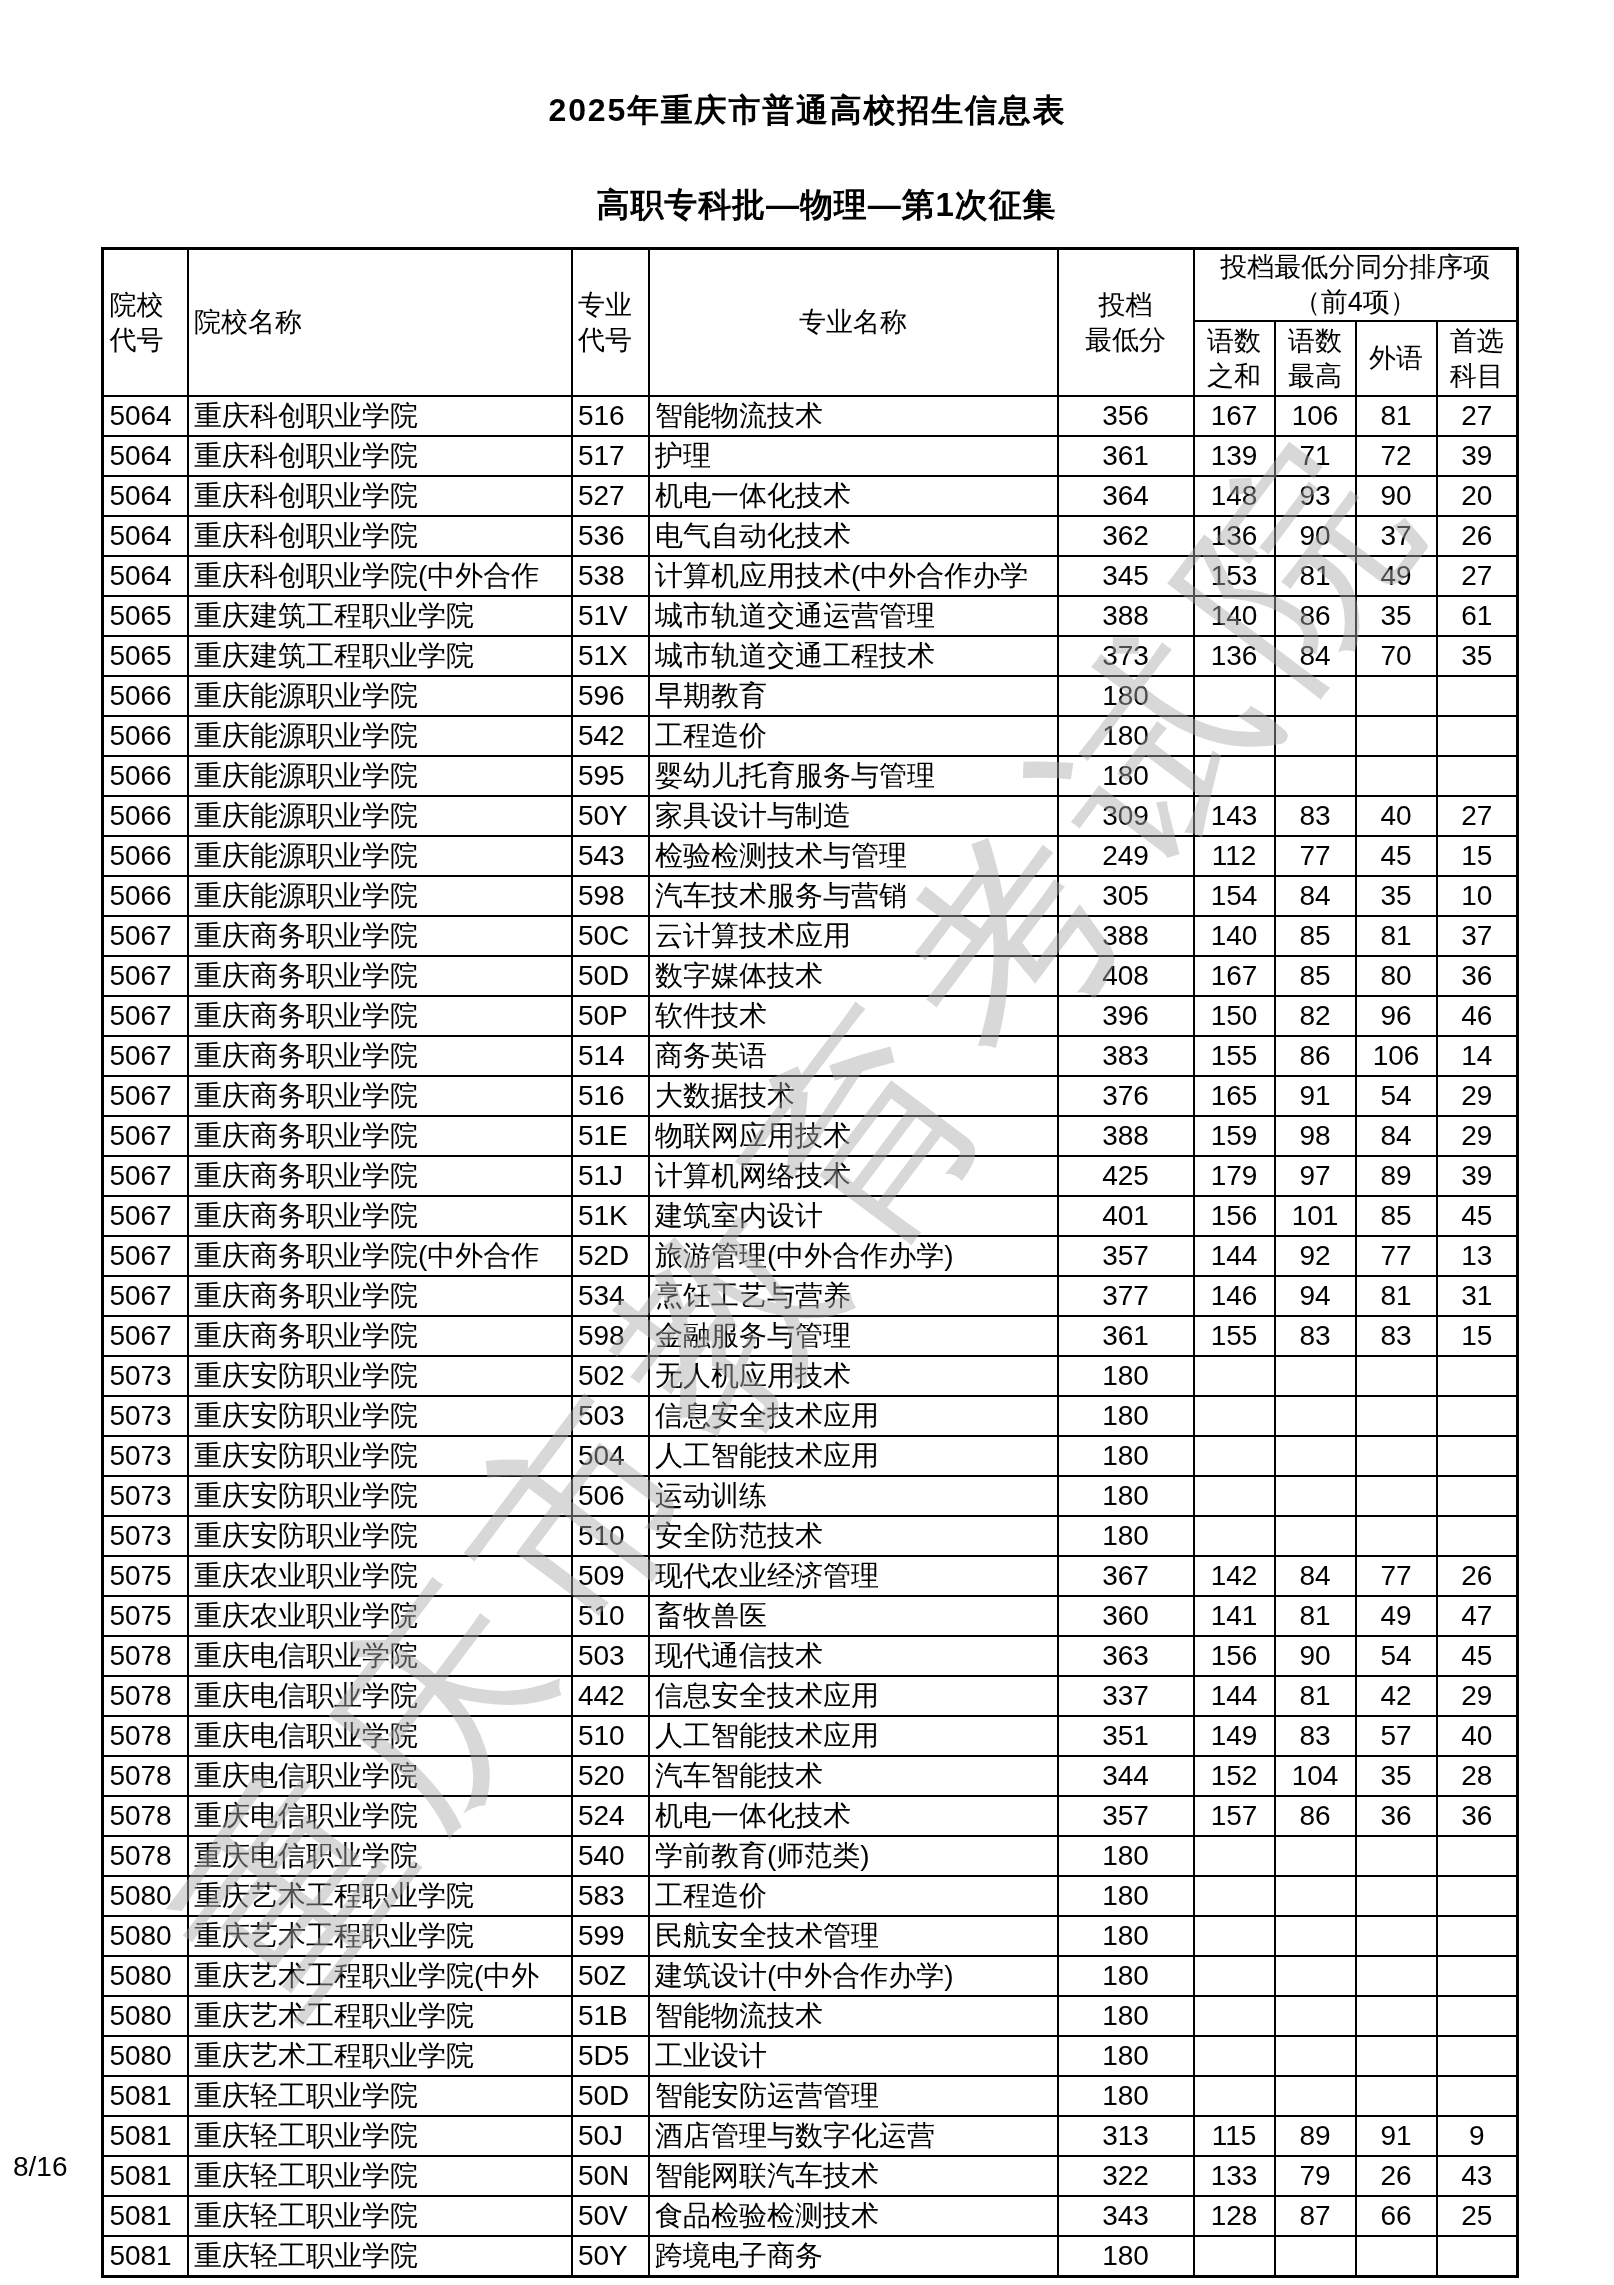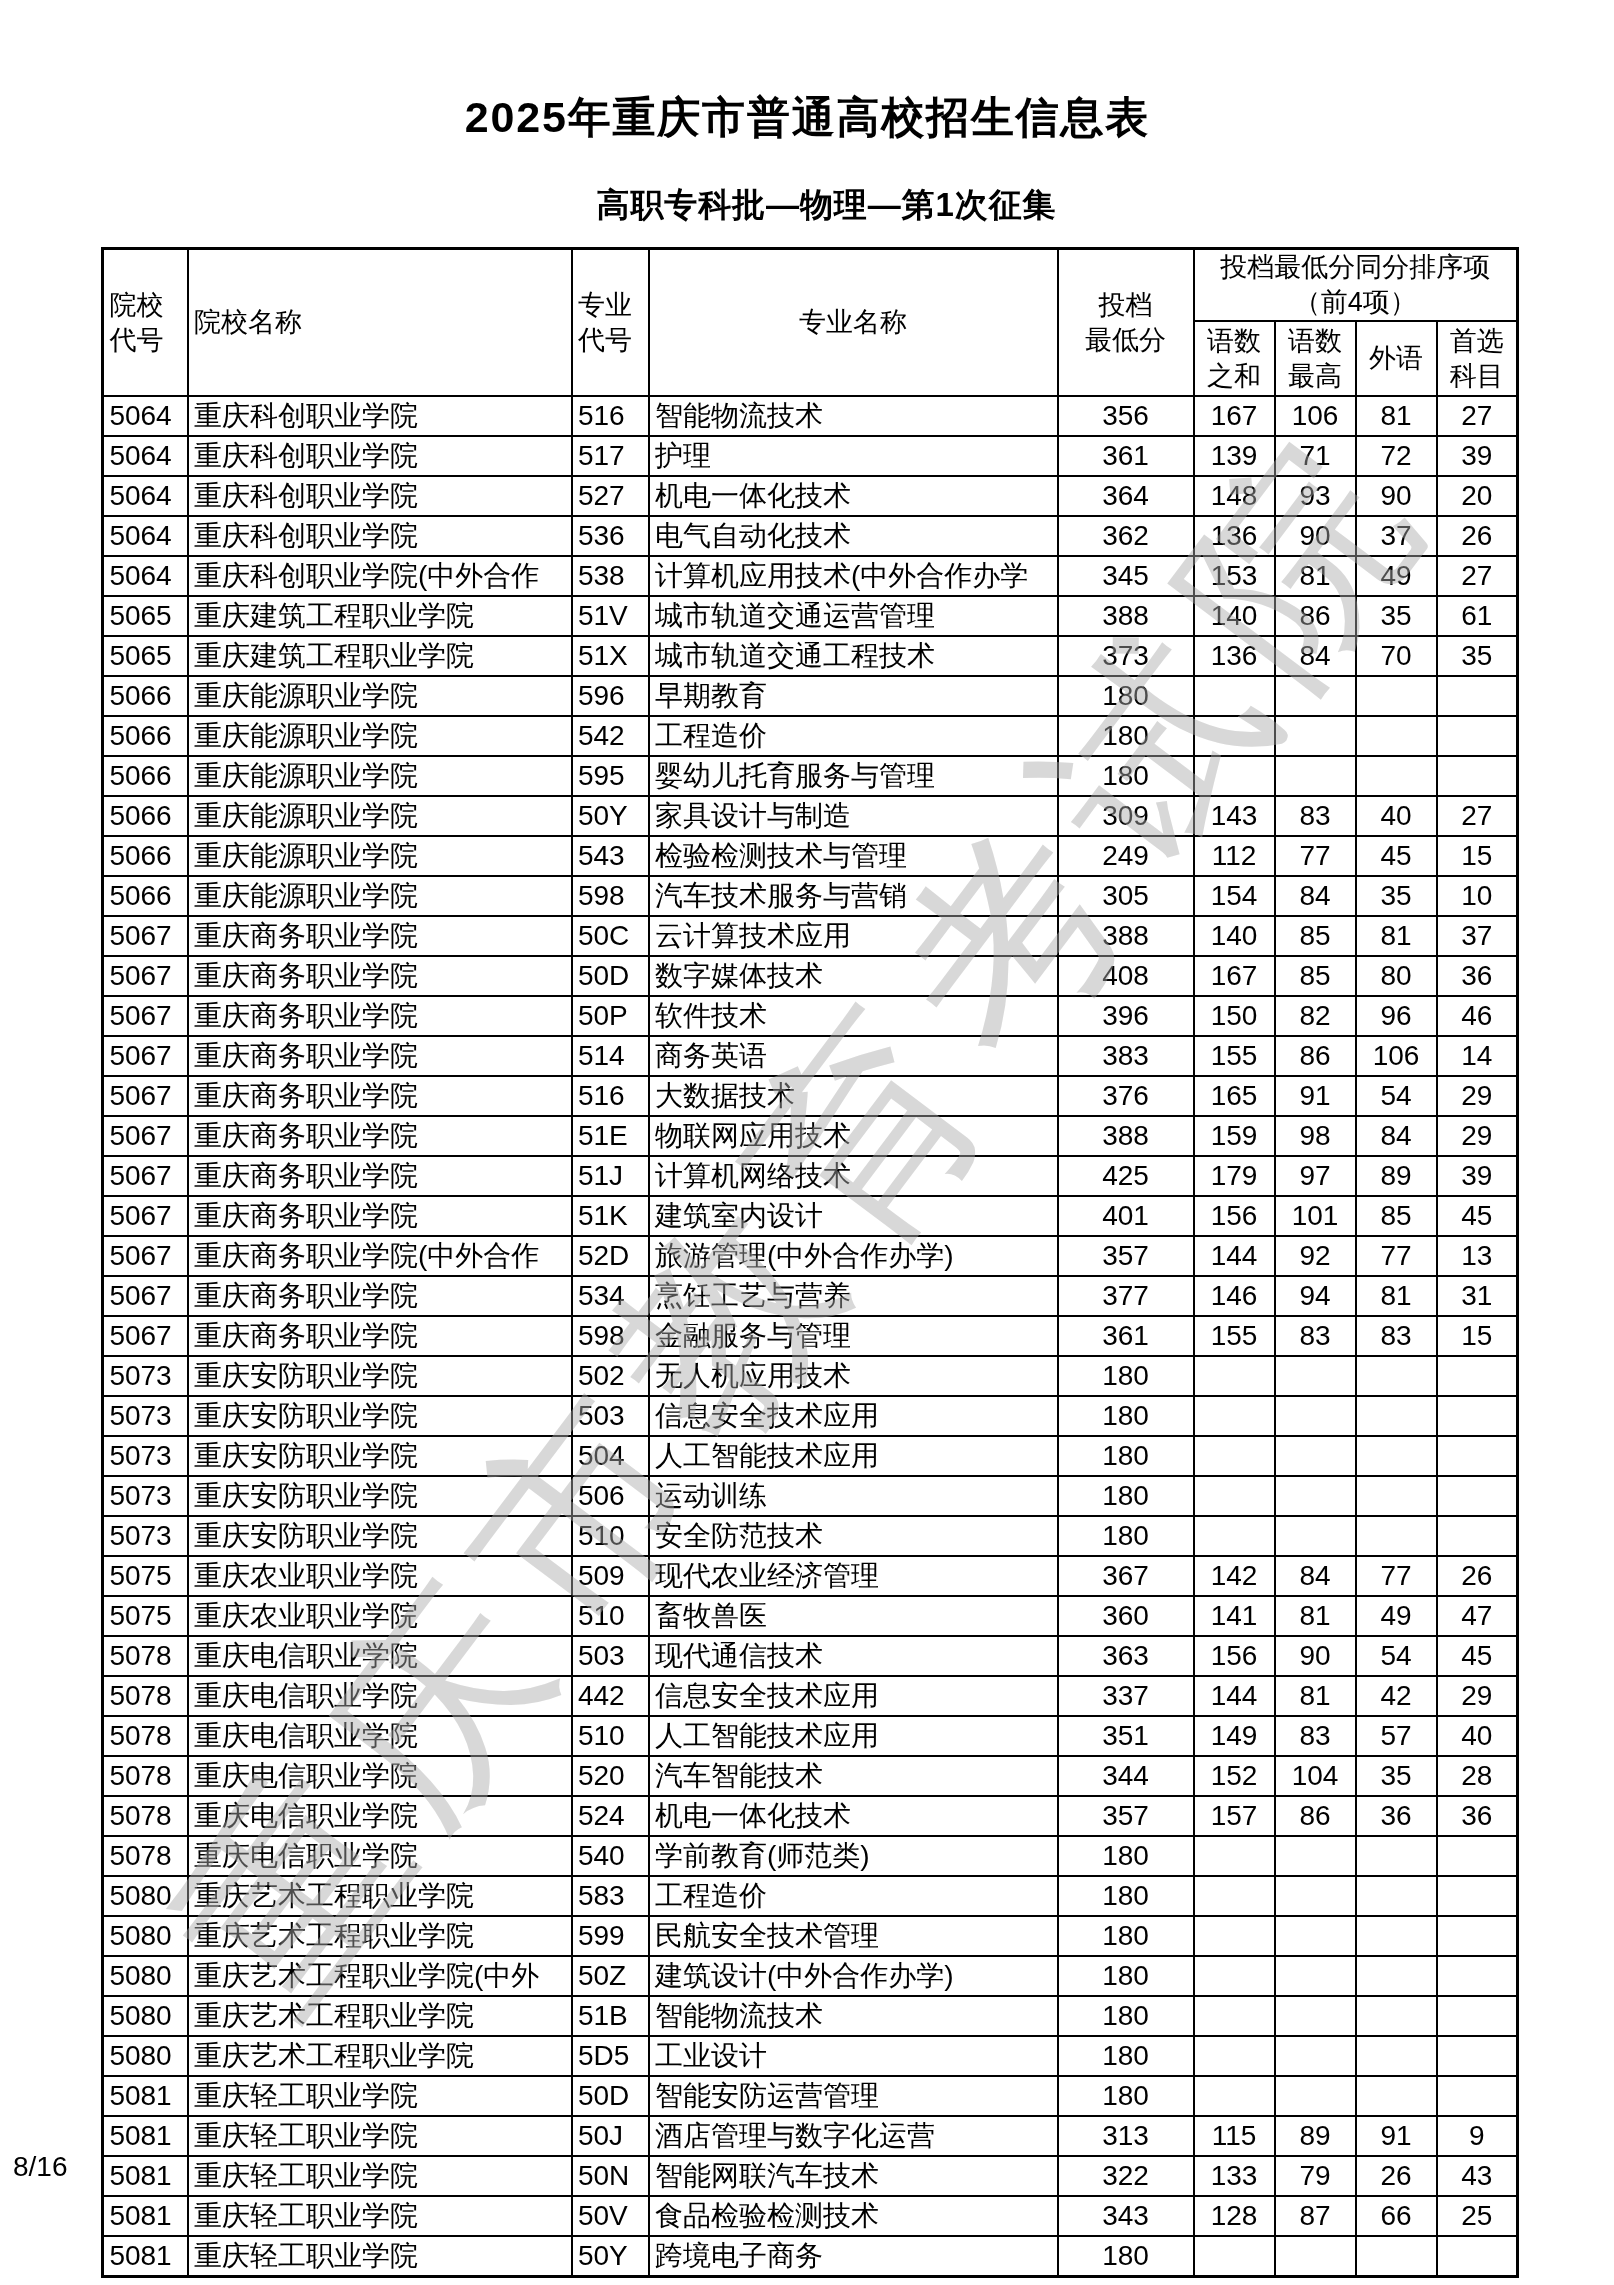--- a/index.html
+++ b/index.html
@@ -9,21 +9,21 @@
     background: #ffffff;
     position: relative;
     font-family: "Liberation Sans", "DejaVu Sans", sans-serif;
     color: #000;
     overflow: hidden;
   }
   .doc-title {
     position: absolute;
     top: 89px; left: 0; width: 100%;
     text-align: center;
-    font-size: 43px;
+    font-size: 32px;
     font-weight: bold;
     letter-spacing: 1.8px;
   }
   .doc-subtitle {
     position: absolute;
     top: 183px; left: 0; width: 100%;
     text-align: center;
     font-size: 33px;
     font-weight: bold;
     letter-spacing: 0.9px;

